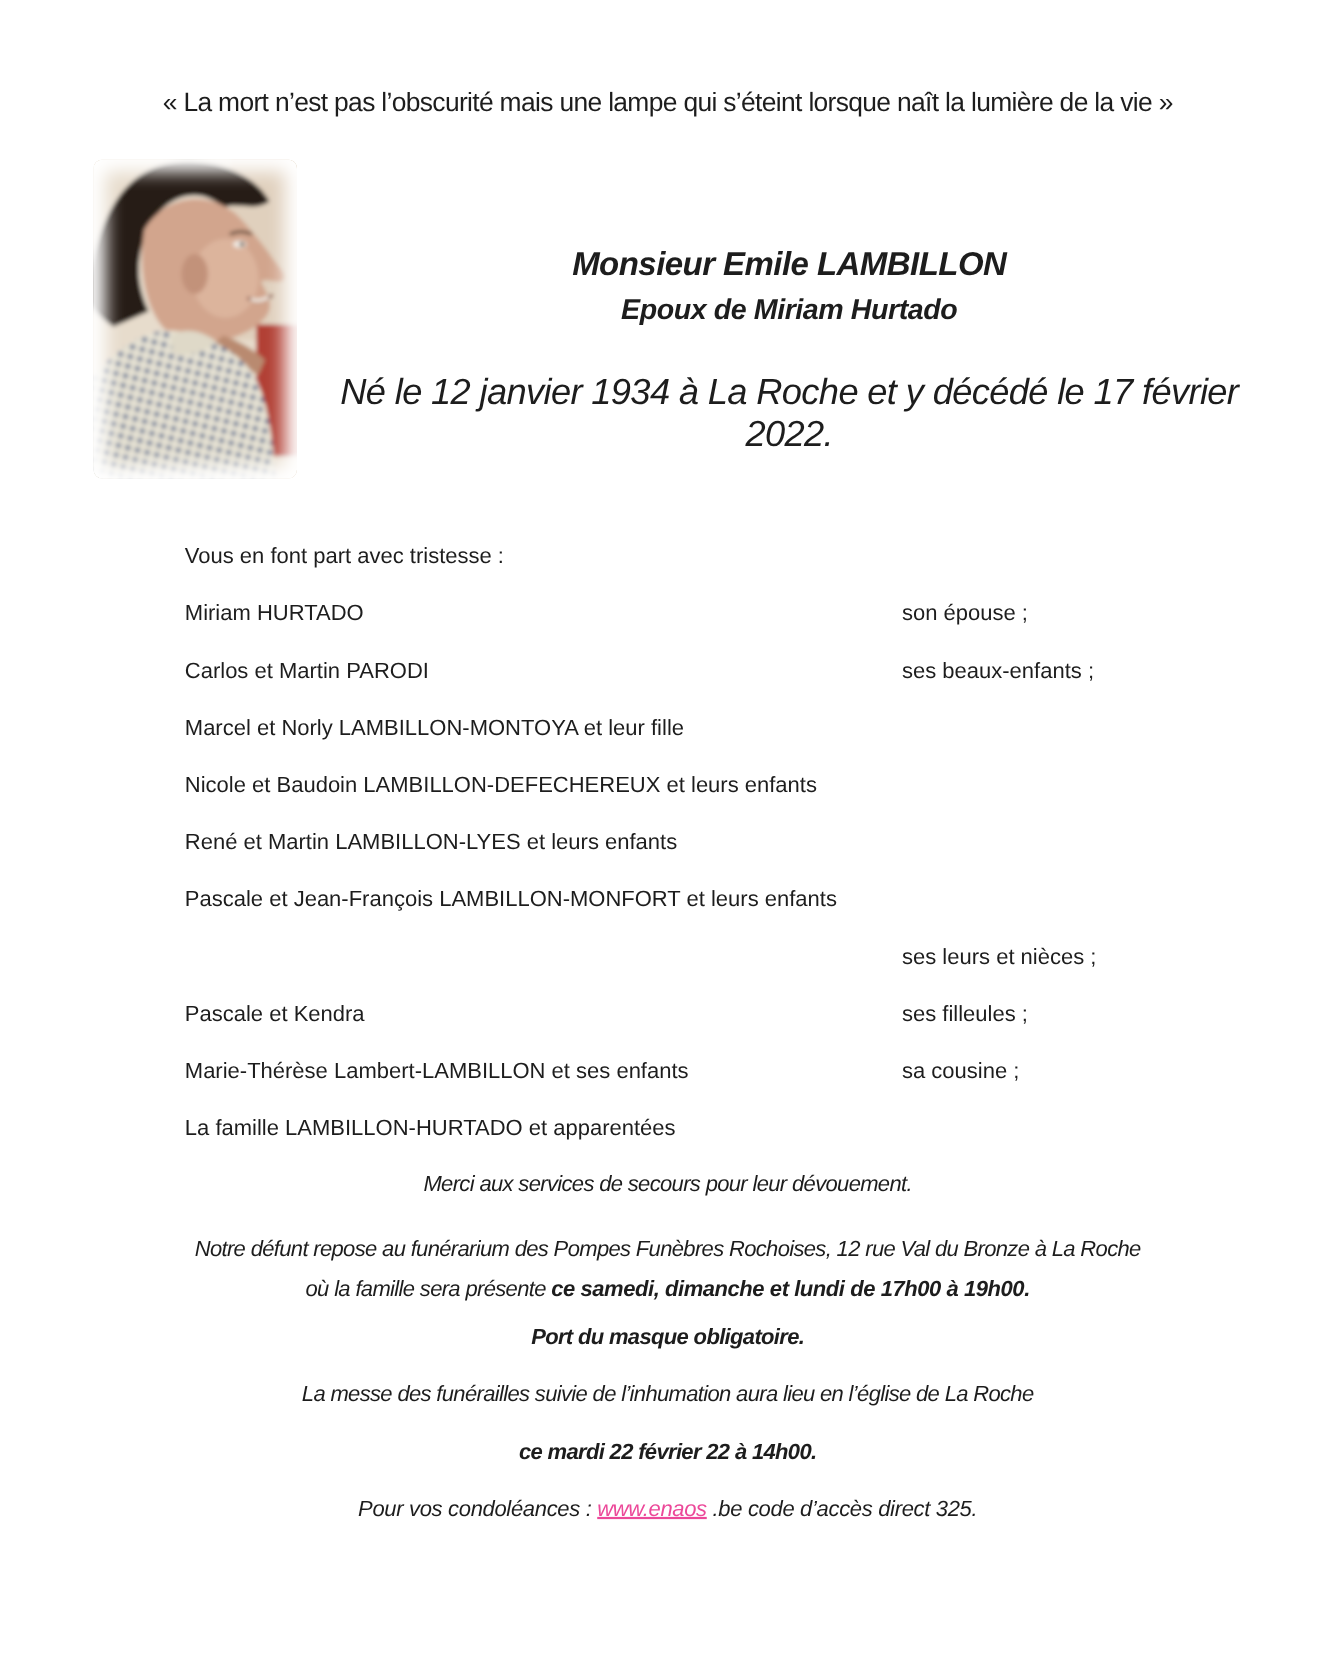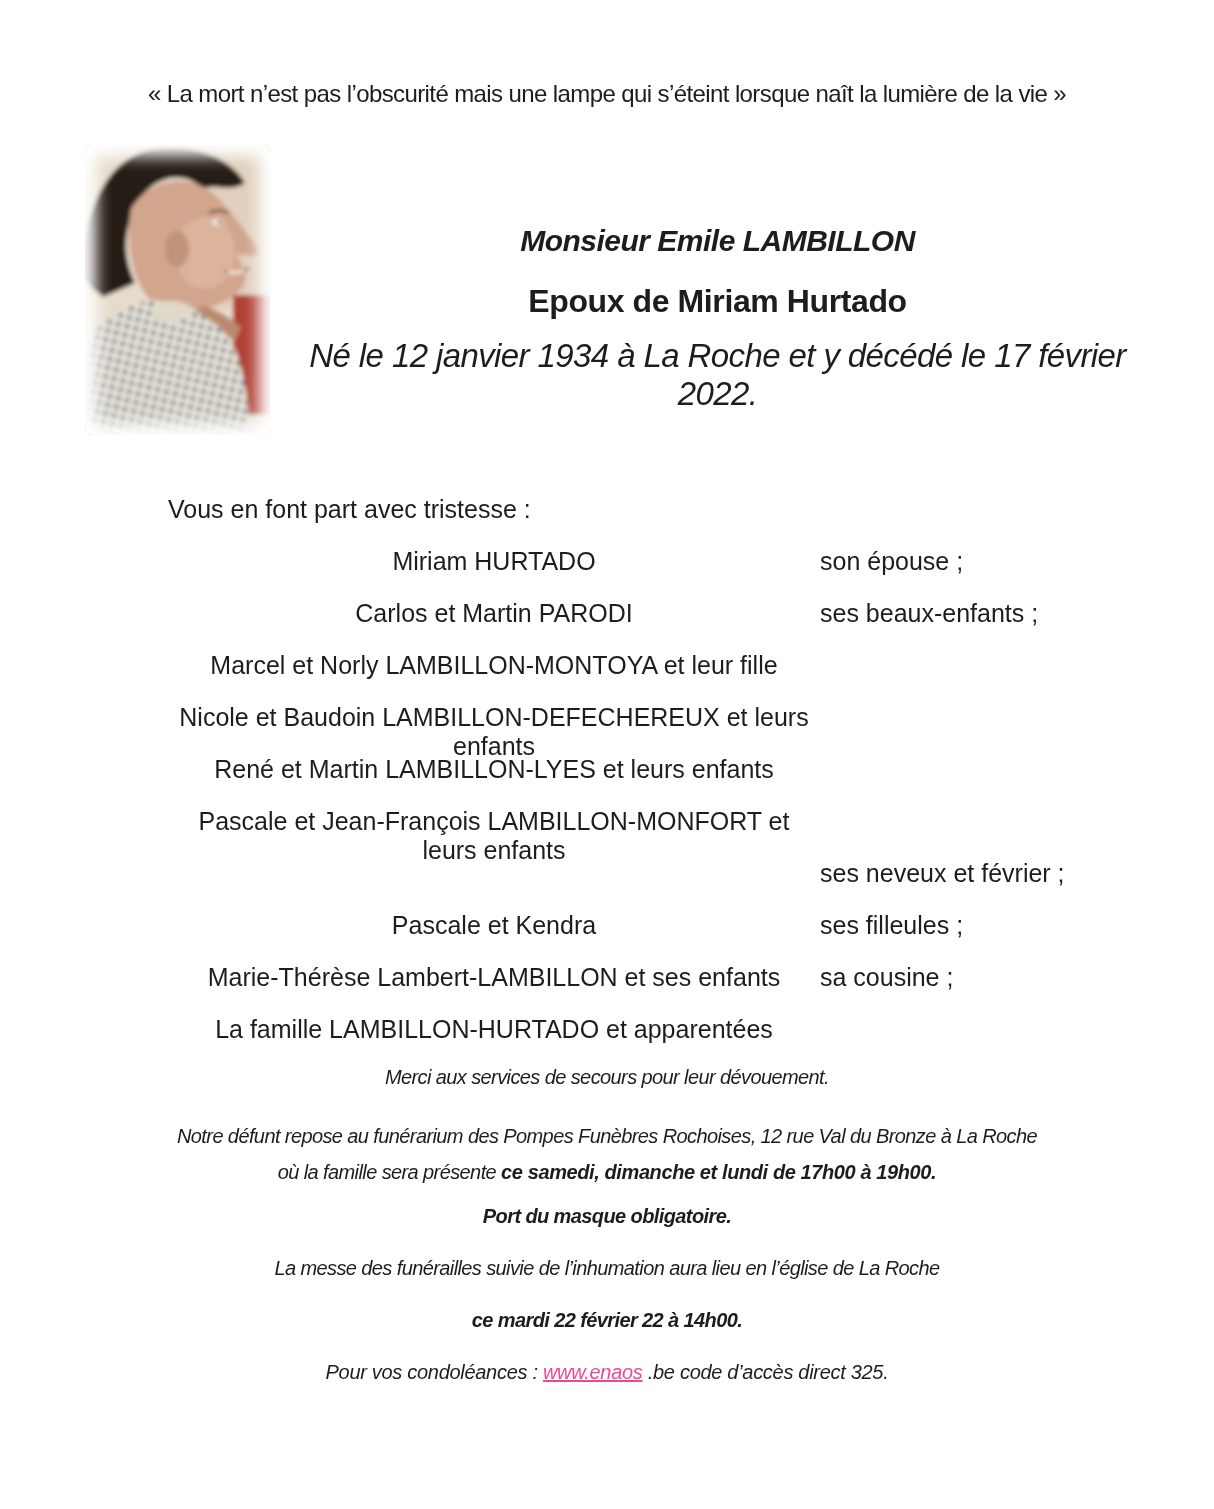--- a/index.html
+++ b/index.html
@@ -15,28 +15,28 @@
   .photo{
     position:absolute;left:85px;top:145px;width:185px;height:290px;
     border-radius:8px;overflow:hidden;
   }
   .photo .feather{
     position:absolute;inset:0;border-radius:8px;
     box-shadow:inset 0 0 16px 11px #ffffff;
   }
   .header-block{position:absolute;left:270px;width:895px;text-align:center;margin:0;}
   .title{top:224px;font-size:30px;font-weight:700;font-style:italic;letter-spacing:-0.5px;}
-  .subtitle{top:283px;font-size:32px;font-weight:700;letter-spacing:-0.4px;}
+  .subtitle{top:266px;font-size:26px;font-weight:700;font-style:italic;letter-spacing:-0.4px;}
   .birth{top:337px;font-size:33px;font-style:italic;letter-spacing:-0.6px;}
   .family{
-    position:absolute;left:168px;top:495px;width:1000px;font-size:25px;
+    position:absolute;left:168px;top:495px;width:1000px;font-size:20px;
   }
   .family .intro{margin:0;height:52px;}
   .family .row{display:flex;height:52px;align-items:flex-start;}
-  .family .name{width:652px;flex:none;text-align:center;}
+  .family .name{width:652px;flex:none;}
   .center-it{
     position:absolute;left:0;width:100%;margin:0;text-align:center;
     font-style:italic;font-size:20px;letter-spacing:-0.6px;
   }
   .thanks{top:1066px;}
   .repose{top:1118px;line-height:36px;}
   .repose strong{letter-spacing:-0.4px;}
   .mask{top:1205px;font-weight:700;}
   .mass{top:1257px;}
   .mass-date{top:1309px;font-weight:700;}
@@ -108,21 +108,21 @@
     <div class="row">
       <span class="name">René et Martin LAMBILLON-LYES et leurs enfants</span>
       <span class="rel"></span>
     </div>
     <div class="row">
       <span class="name">Pascale et Jean-François LAMBILLON-MONFORT et leurs enfants</span>
       <span class="rel"></span>
     </div>
     <div class="row">
       <span class="name"></span>
-      <span class="rel">ses neveux et février ;</span>
+      <span class="rel">ses leurs et nièces ;</span>
     </div>
     <div class="row">
       <span class="name">Pascale et Kendra</span>
       <span class="rel">ses filleules ;</span>
     </div>
     <div class="row">
       <span class="name">Marie-Thérèse Lambert-LAMBILLON et ses enfants</span>
       <span class="rel">sa cousine ;</span>
     </div>
     <div class="row">

